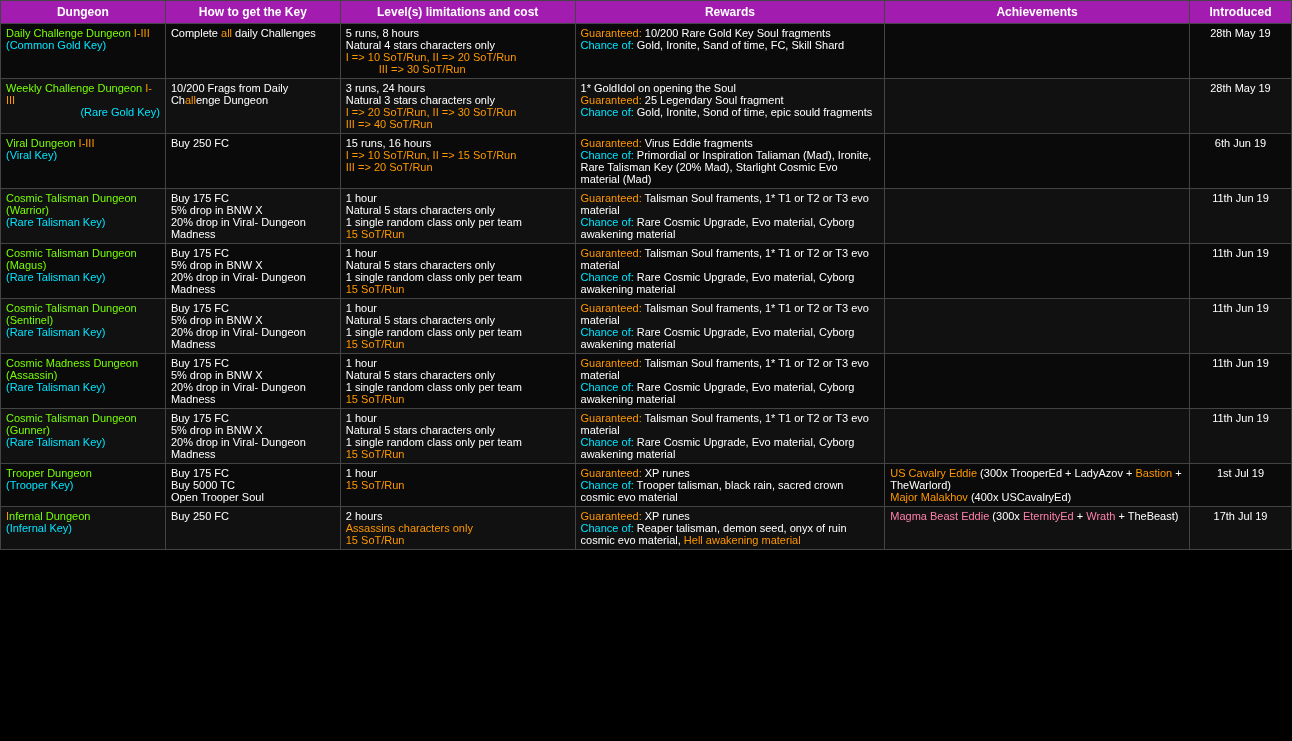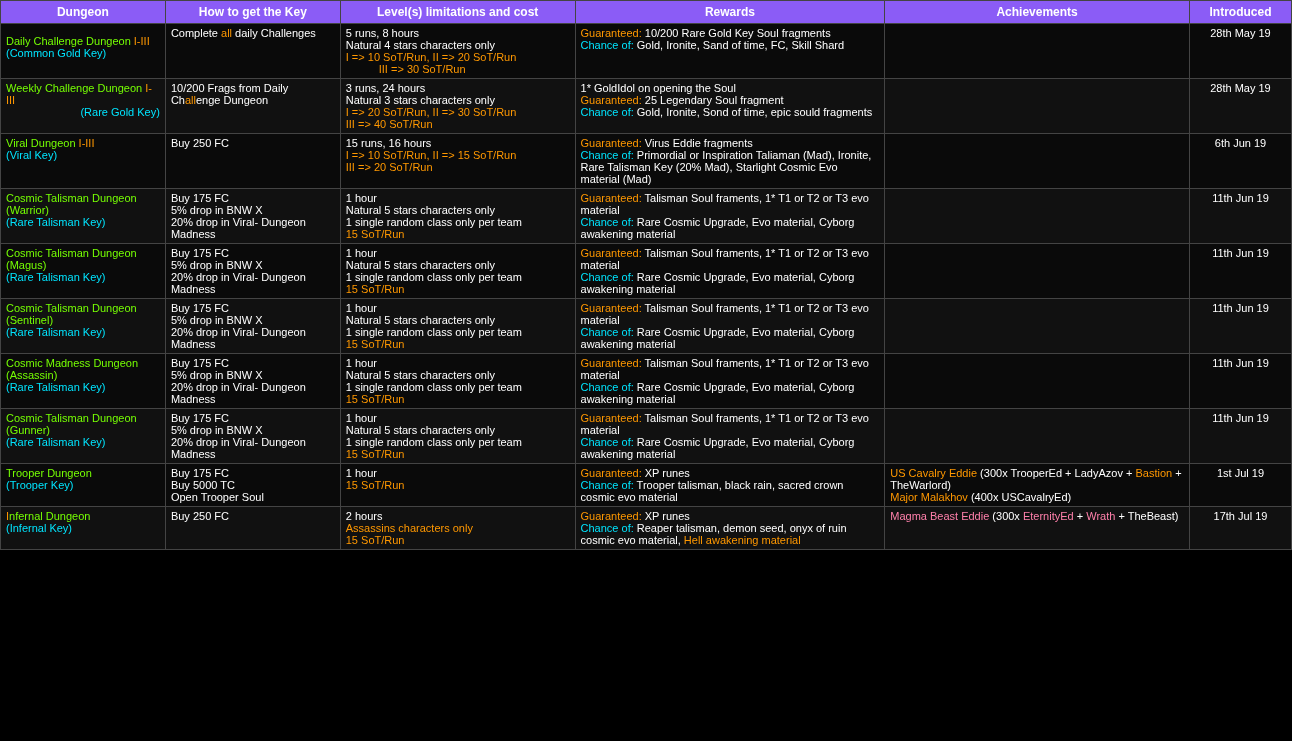--- a/index.html
+++ b/index.html
@@ -7,21 +7,21 @@
       background: #000;
       font-family: Arial, sans-serif;
       font-size: 11px;
       color: #fff;
     }
     table {
       width: 1292px;
       border-collapse: collapse;
     }
     th {
-      background: #8b5cf6;
+      background: #a21caf;
       color: #fff;
       border: 1px solid #444;
       padding: 4px 14px;
       text-align: center;
       font-size: 12px;
       font-weight: bold;
     }
     td {
       border: 1px solid #444;
       padding: 3px 5px;
@@ -50,21 +50,21 @@
       <th class="col-key">How to get the Key</th>
       <th class="col-level">Level(s) limitations and cost</th>
       <th class="col-rewards">Rewards</th>
       <th class="col-achievements">Achievements</th>
       <th class="col-introduced">Introduced</th>
     </tr>
   </thead>
   <tbody id="table-body">
   <tr>
         <td class="col-dungeon">
-          <div style="color: rgb(118, 255, 3); margin-top: 8px;">Daily Challenge Dungeon <span style="color: rgb(255, 152, 0);">I-III</span></div>
+          <div style="color: rgb(118, 255, 3);">Daily Challenge Dungeon <span style="color: rgb(255, 152, 0);">I-III</span></div>
           <div style="color: rgb(0, 229, 255);">(Common Gold Key)</div>
         </td>
         <td class="col-key">
           <div>Complete <span style="color: rgb(255, 152, 0);">all</span> daily Challenges</div>
         </td>
         <td class="col-level">
           <div>5 runs, 8 hours</div>
           <div>Natural 4 stars characters only</div>
           <div style="color: rgb(255, 152, 0);">I =&gt; 10 SoT/Run, II =&gt; 20 SoT/Run</div>
           <div style="color: rgb(255, 152, 0); padding-left: 33px;">III =&gt; 30 SoT/Run</div>

